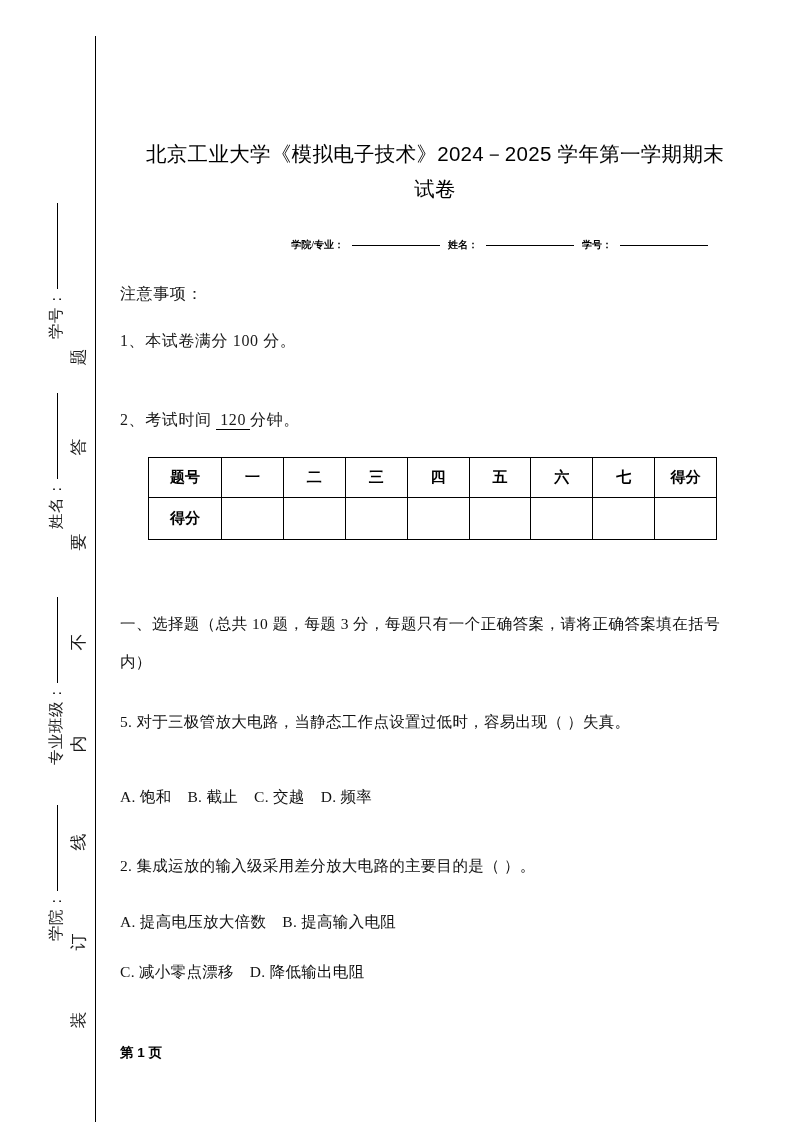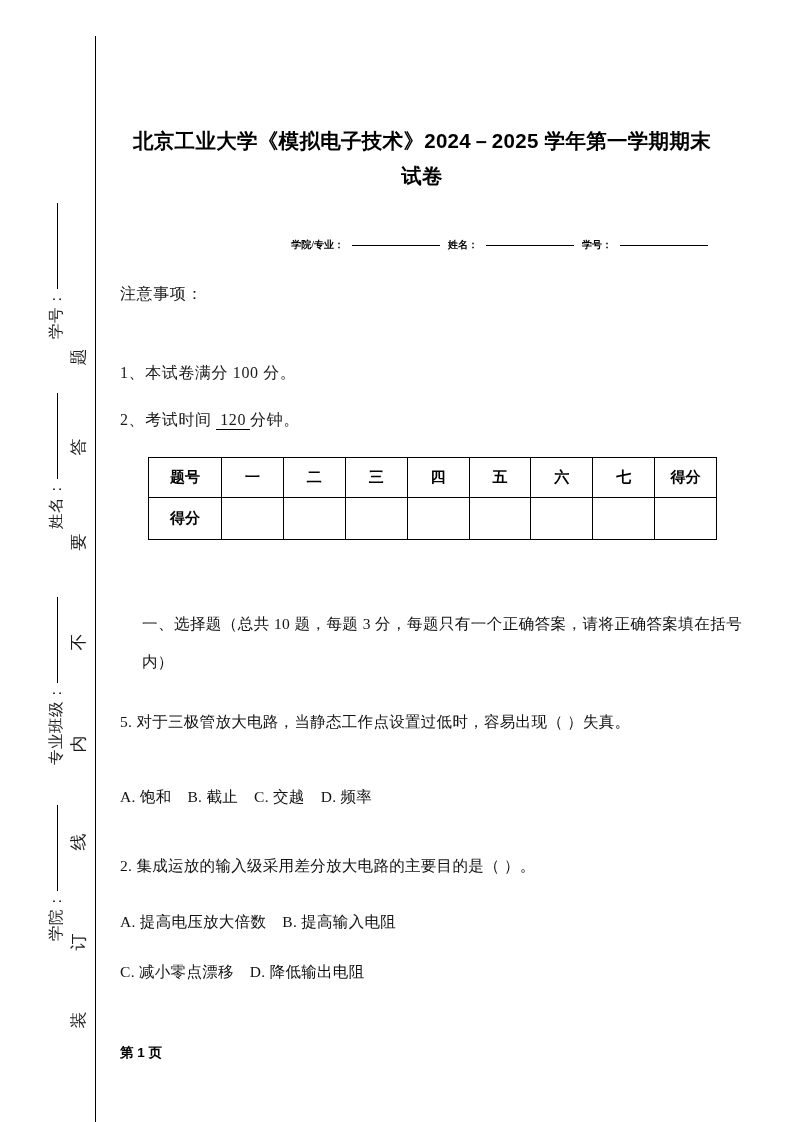--- a/index.html
+++ b/index.html
@@ -74,29 +74,29 @@
 
   
   #body-col {
     position: absolute;
     left: 120px;
     top: 0;
     width: 600px;
   }
 
   h1#doc-title {
-    margin: 1px;
+    margin: 14px;
     padding: 0;
     position: absolute;
     left: 6px;
     top: 122px;
     width: 590px;
     font-family: "Liberation Sans", "DejaVu Sans", sans-serif;
     font-size: 20.5px;
-    font-weight: bold;
+    font-weight: normal;
     line-height: 35px;
     text-align: center;
     letter-spacing: 0.3px;
   }
 
   #info-line {
     position: absolute;
     left: 6px;
     top: 238px;
     width: 590px;
@@ -117,21 +117,21 @@
 
   .note-line {
     position: absolute;
     left: 0px;
     width: 600px;
     font-size: 16px;
     color: #1a1a1a;
     letter-spacing: 0.6px;
   }
   #note-heading { top: 284px; }
-  #note-1 { top: 363px; }
+  #note-1 { top: 331px; }
   #note-2 { top: 410px; }
   .inline-ul {
     display: inline-block;
     border-bottom: 1.2px solid #000;
     padding: 0 4px;
   }
 
   
   #score-table {
     position: absolute;
@@ -160,21 +160,20 @@
   .sec-heading {
     position: absolute;
     left: 0;
     width: 600px;
     font-size: 15.5px;
     line-height: 38px;
     color: #111;
     text-align: justify;
     text-align-last: left;
     letter-spacing: 0.3px;
-    margin-left: 22px;
   }
   #sec-1-heading { top: 605px; }
 
   .q-stem {
     position: absolute;
     left: 0;
     width: 600px;
     font-size: 15.5px;
     line-height: 38px;
     color: #111;

